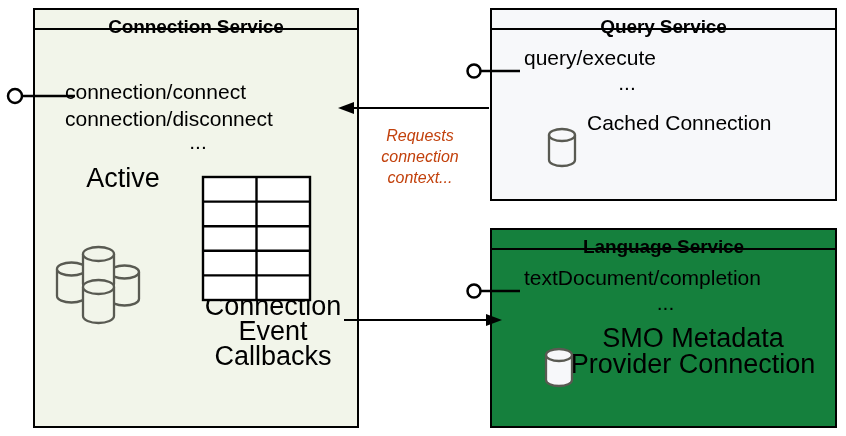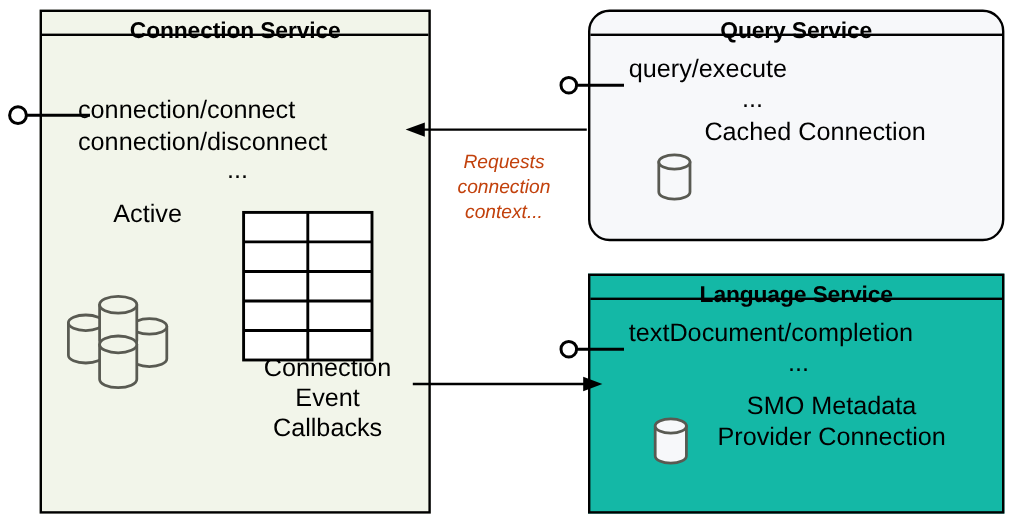--- a/index.html
+++ b/index.html
@@ -52,28 +52,27 @@
     width: 326px;
     height: 420px;
     background: #f2f5ea;
   }
   #query-service {
     left: 490px;
     top: 8px;
     width: 347px;
     height: 193px;
     background: #f7f8fa;
-    border-radius: 18px;
   }
   #language-service {
     left: 490px;
     top: 228px;
     width: 347px;
     height: 200px;
-    background: #14b8a6;
+    background: #15803d;
   }
 
   
   .op-line {
     position: absolute;
     font-size: 21px;
     line-height: 26px;
     white-space: nowrap;
     color: #000000;
   }
@@ -81,21 +80,21 @@
     position: absolute;
     font-size: 21px;
     line-height: 22px;
     color: #000000;
     text-align: center;
   }
 
   
   .caption {
     position: absolute;
-    font-size: 21px;
+    font-size: 27px;
     line-height: 25px;
     text-align: center;
     color: #000000;
   }
   .icon-caption {
     position: absolute;
     font-size: 21px;
     line-height: 26px;
     color: #000000;
     white-space: nowrap;
@@ -145,21 +144,21 @@
   </div>
 
   <div class="component" id="query-service">
     <div class="title-bar">Query Service</div>
     <div class="body">
 
       <div class="op-line" style="left:32px; top:15px;">query/execute</div>
 
       <div class="ellipsis-line" style="left:0; top:42px; width:270px;">...</div>
 
-      <div class="icon-caption" style="left:95px; top:68px;">Cached Connection</div>
+      <div class="icon-caption" style="left:95px; top:80px;">Cached Connection</div>
 
     </div>
   </div>
 
   <div class="component" id="language-service">
     <div class="title-bar">Language Service</div>
     <div class="body">
 
       <div class="op-line" style="left:32px; top:15px;">textDocument/completion</div>
 

